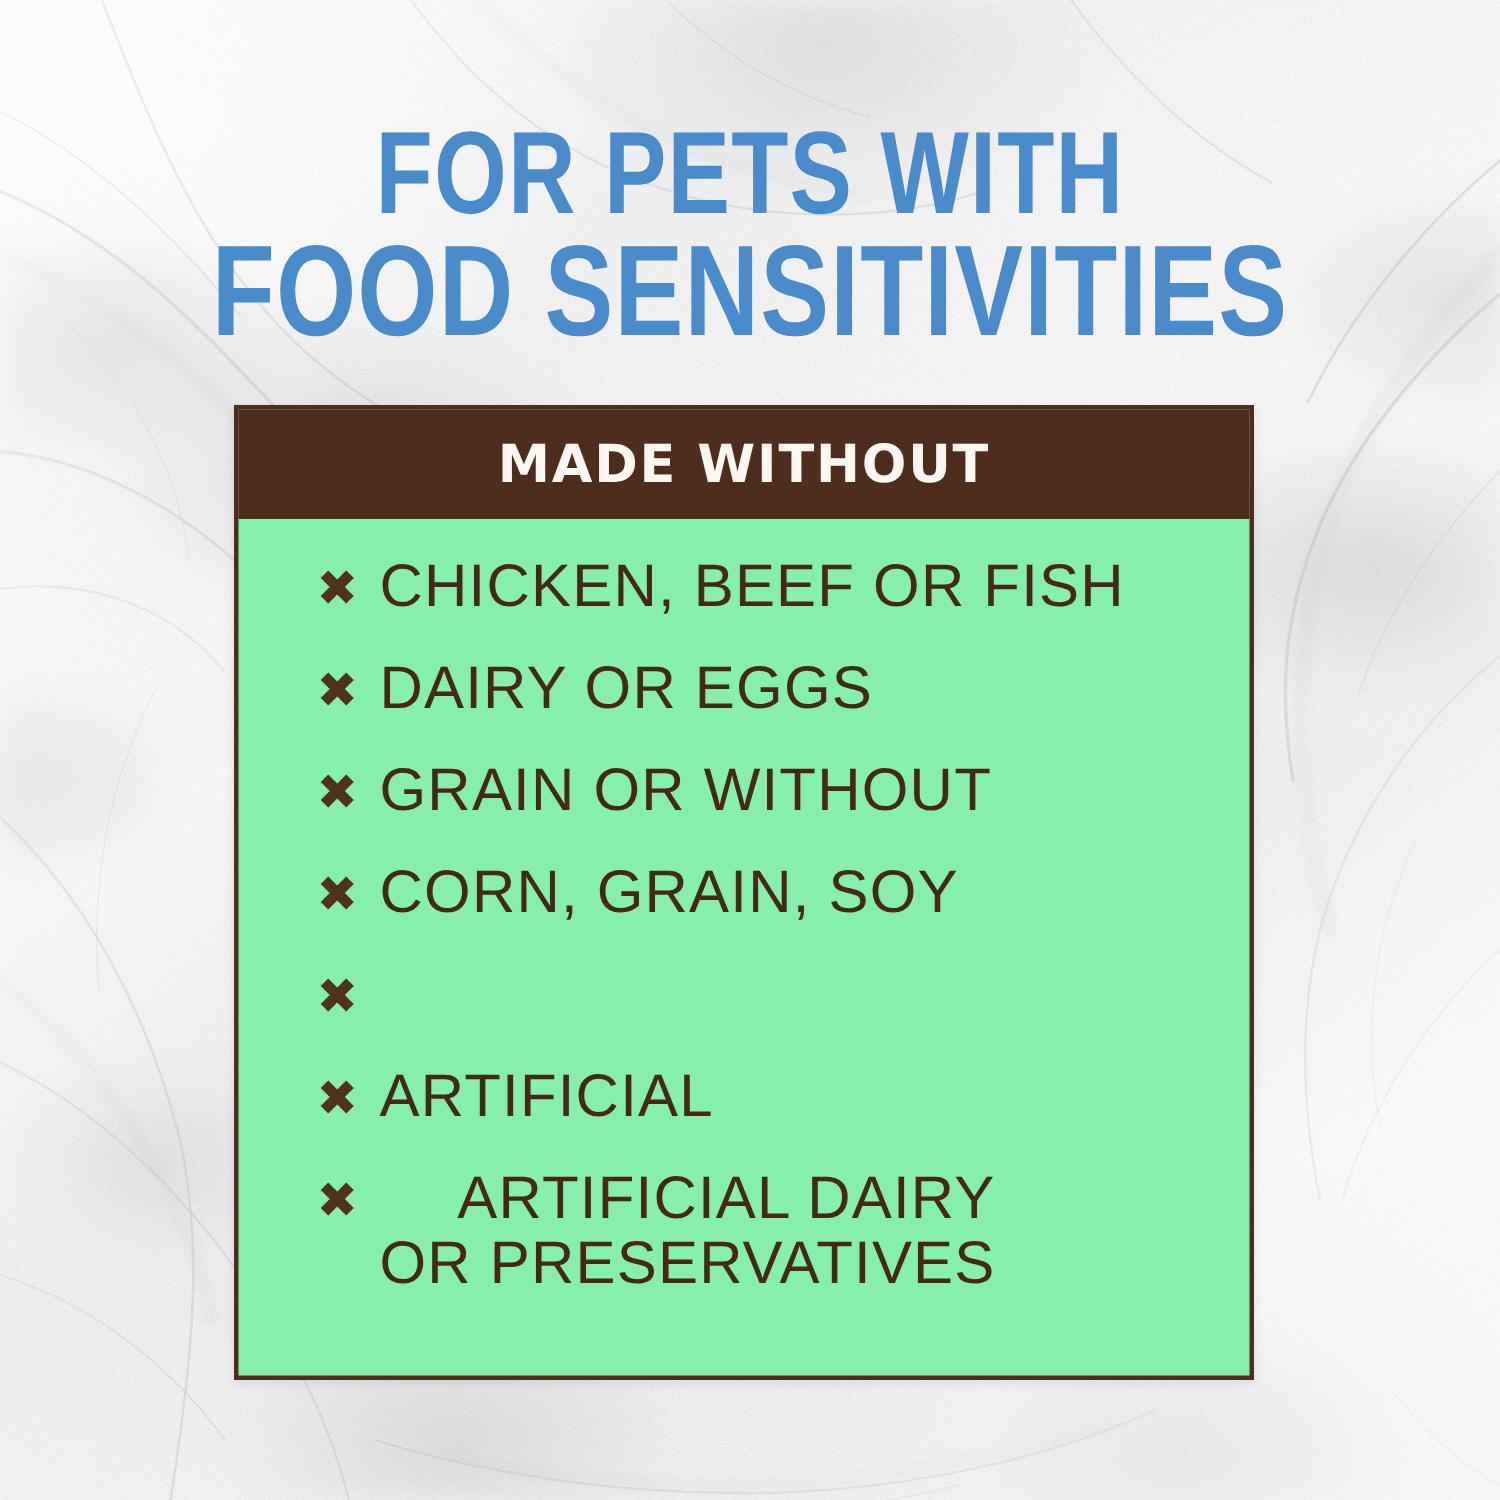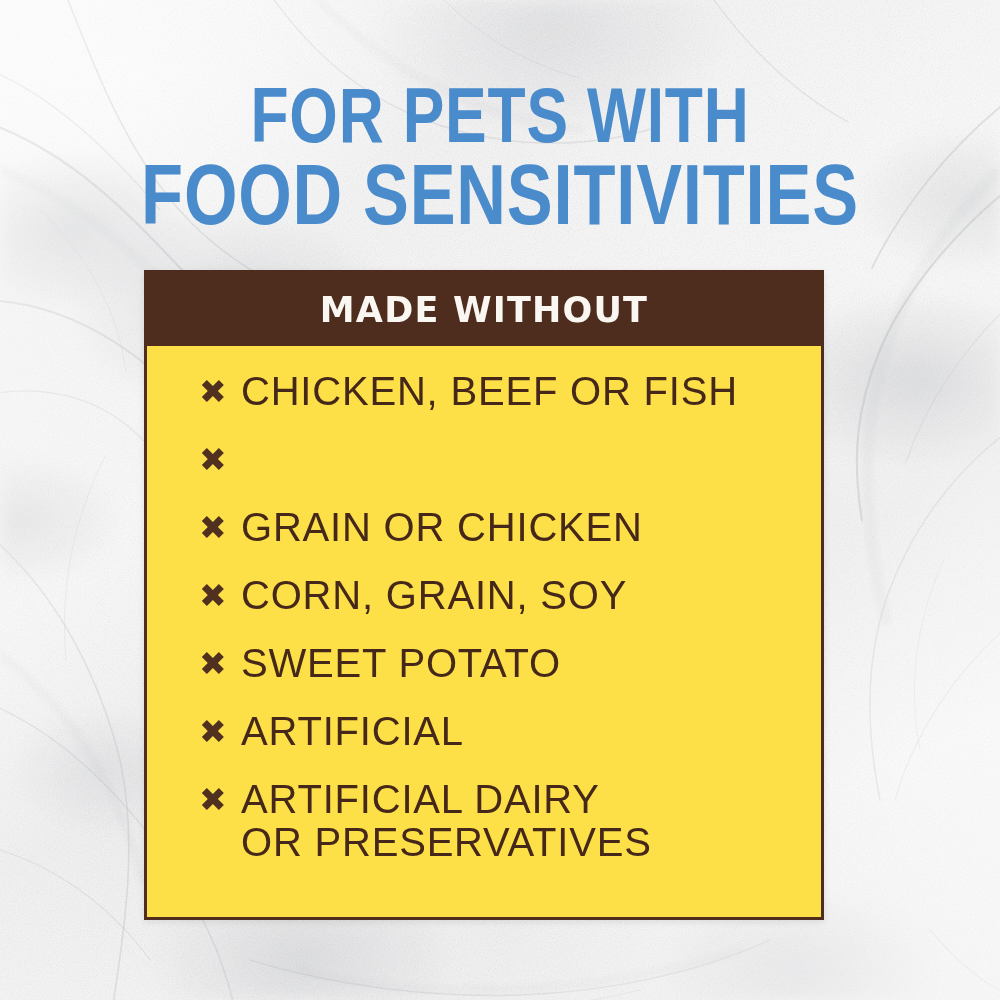--- a/index.html
+++ b/index.html
@@ -99,25 +99,25 @@
   .headline-line-2 {
     font-size: 86px;
     transform: scaleX(0.80);
     transform-origin: center center;
     margin-top: 2px;
   }
 
   
   #card {
     position: absolute;
-    left: 144px;
+    left: 156px;
     top: 270px;
     width: 680px;
     height: 650px;
-    background: #fde047;
+    background: #86efac;
     border: 3px solid #4E2D1E;
     box-sizing: border-box;
     box-shadow: 0 2px 6px rgba(90,70,60,0.12);
   }
 
   #card-header {
     height: 73px;
     background: #4E2D1E;
     display: flex;
     align-items: center;
@@ -158,20 +158,21 @@
     line-height: 43px;
   }
   .list-text {
     color: #45281A;
     font-family: "Liberation Sans", sans-serif;
     font-weight: 300;
     font-size: 40px;
     line-height: 43px;
     letter-spacing: 0.8px;
     white-space: pre-line;
+    text-align: right;
   }
 </style>
 </head>
 <body>
 
 <div id="poster">
 
   <div class="marble-base"></div>
   <div class="marble-clouds"></div>
 
@@ -236,35 +237,35 @@
     <div id="card-body">
       <ul id="made-without-list">
 
         <li class="list-item">
           <span class="list-bullet">✖</span>
           <span class="list-text">CHICKEN, BEEF OR FISH</span>
         </li>
 
         <li class="list-item">
           <span class="list-bullet">✖</span>
-        </li>
-
-        <li class="list-item">
-          <span class="list-bullet">✖</span>
-          <span class="list-text">GRAIN OR CHICKEN</span>
+          <span class="list-text">DAIRY OR EGGS</span>
+        </li>
+
+        <li class="list-item">
+          <span class="list-bullet">✖</span>
+          <span class="list-text">GRAIN OR WITHOUT</span>
         </li>
 
         <li class="list-item">
           <span class="list-bullet">✖</span>
           <span class="list-text">CORN, GRAIN, SOY</span>
         </li>
 
         <li class="list-item">
           <span class="list-bullet">✖</span>
-          <span class="list-text">SWEET POTATO</span>
         </li>
 
         <li class="list-item">
           <span class="list-bullet">✖</span>
           <span class="list-text">ARTIFICIAL</span>
         </li>
 
         <li class="list-item">
           <span class="list-bullet">✖</span>
           <span class="list-text">ARTIFICIAL DAIRY

